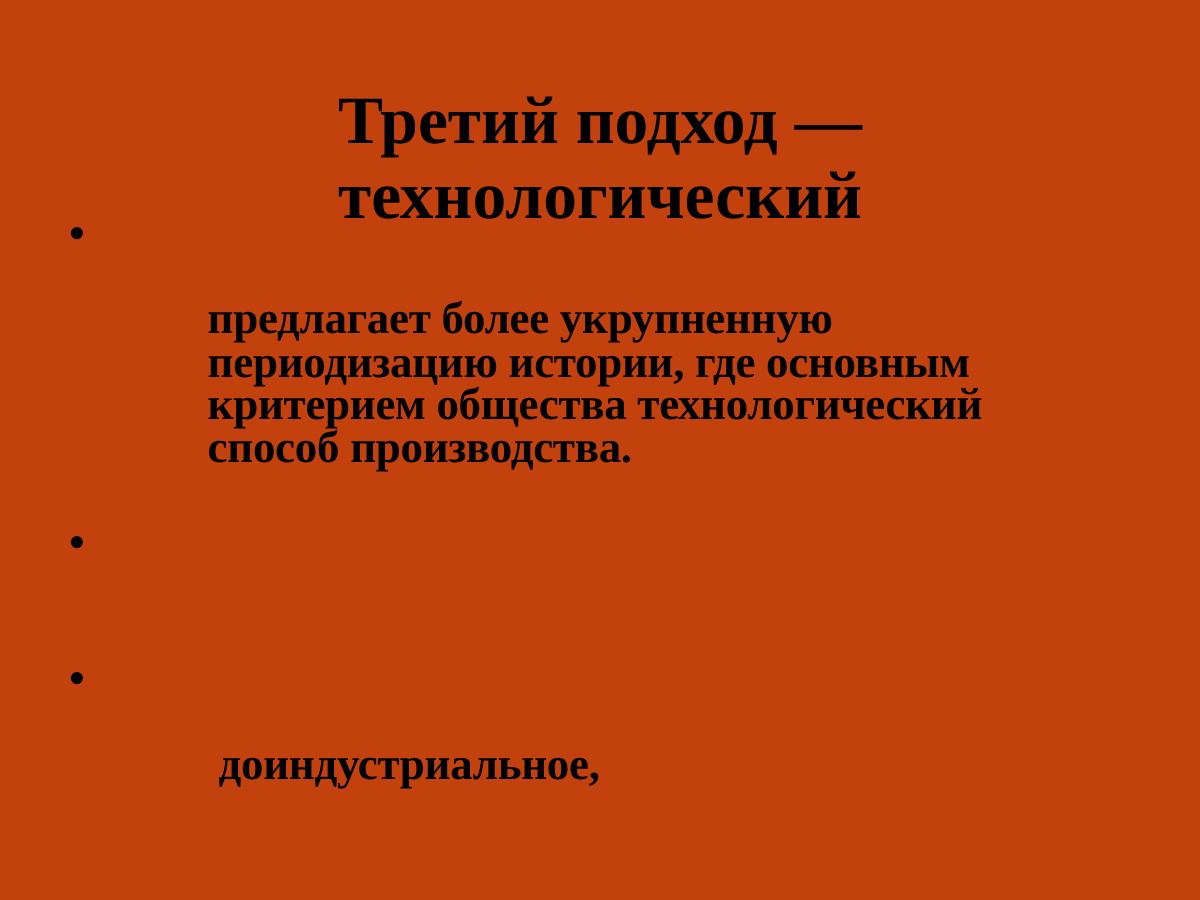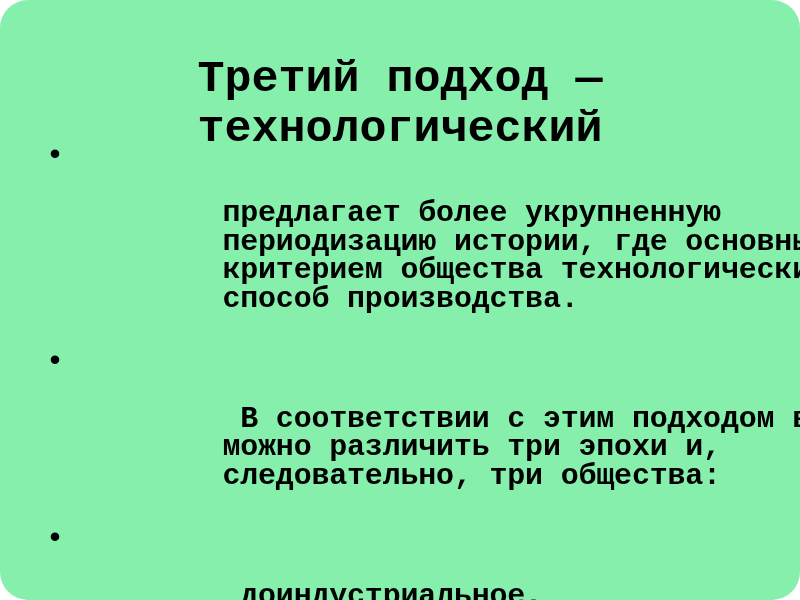--- a/index.html
+++ b/index.html
@@ -4,26 +4,25 @@
 <style>
   html, body {
     margin: 0;
     padding: 0;
     background: #ffffff;
   }
   .slide {
     position: relative;
     width: 800px;
     height: 600px;
-    background: #86efac;
+    background: #c2410c;
     overflow: hidden;
-    font-family: Liberation Mono, monospace;
+    font-family: Liberation Serif, serif;
     font-weight: bold;
     color: #000000;
-    border-radius: 28px;
   }
   .slide-title {
     position: absolute;
     top: 25px;
     left: 0;
     width: 800px;
     text-align: center;
     font-size: 45px;
     line-height: 50px;
     white-space: pre;
@@ -73,23 +72,20 @@
       <li class="bullet-item">
         <span class="bullet-marker">•</span>
         <span class="bullet-text">предлагает более укрупненную
 периодизацию истории, где основным
 критерием общества технологический
 способ производства.</span>
       </li>
 
       <li class="bullet-item">
         <span class="bullet-marker">•</span>
-        <span class="bullet-text"> В соответствии с этим подходом в истории
-можно различить три эпохи и,
-следовательно, три общества:</span>
       </li>
 
       <li class="bullet-item">
         <span class="bullet-marker">•</span>
         <span class="bullet-text"> доиндустриальное,</span>
       </li>
 
     </ul>
 
 </div>

